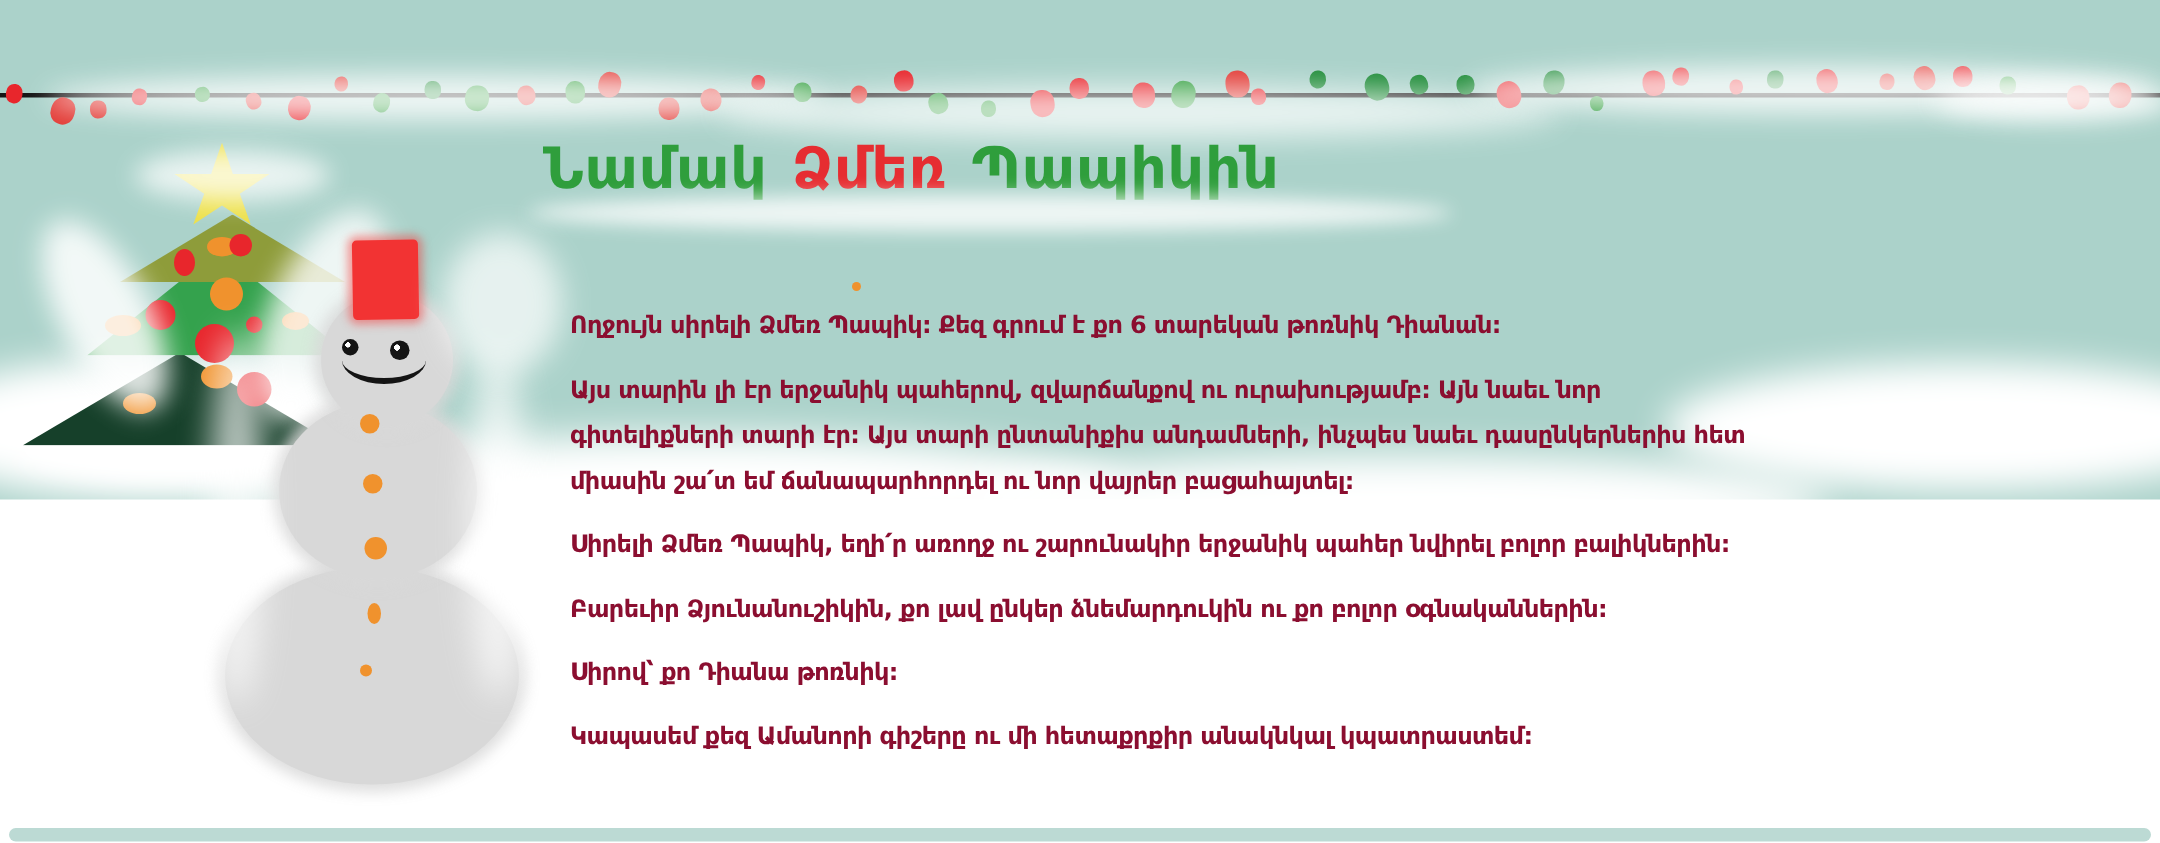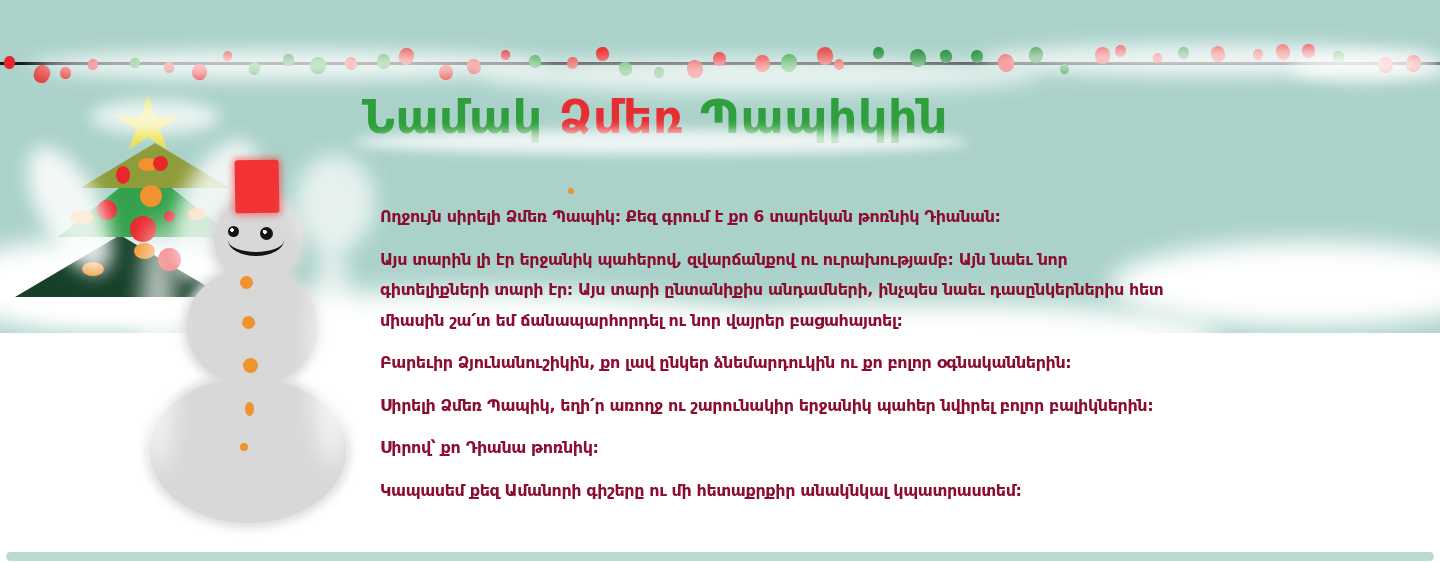--- a/index.html
+++ b/index.html
@@ -7,21 +7,21 @@
          font-family:"DejaVu Sans","Liberation Sans",sans-serif;
          background:var(--bg,#abd2ca);}
   .abs{position:absolute;}
   
   .cloud{position:absolute;background:var(--snow,#fff);border-radius:50%;}
   .ground{position:absolute;left:0;right:0;top:333px;bottom:0;background:var(--snow,#fff);}
   
   #garland-wire{position:absolute;left:0;top:62px;width:1440px;height:3px;background:var(--garland_wire,#151515);}
   .bulb{position:absolute;border-radius:46%;display:block;}
   
-  #title{position:absolute;left:362px;top:90px;font-size:46px;font-weight:bold;letter-spacing:.5px;white-space:nowrap;}
+  #title{position:absolute;left:362px;top:90px;font-size:38px;font-weight:bold;letter-spacing:.5px;white-space:nowrap;}
   #title .tw{display:inline-block;margin-right:16px;}
   
   #letter-body{position:absolute;left:380px;top:190px;width:800px;}
   #letter-body p{margin:12px 0 9px 0;font-size:16px;font-weight:bold;line-height:30.5px;letter-spacing:-0.4px;}
   
   .tier{position:absolute;clip-path:polygon(50% 0,100% 100%,0 100%);}
   .orn{position:absolute;border-radius:50%;}
   #star{position:absolute;left:105px;top:0;width:66px;height:60px;background:var(--star);
         clip-path:polygon(50% 0%,61% 35%,98% 35%,68% 57%,79% 91%,50% 70%,21% 91%,32% 57%,2% 35%,39% 35%);
         filter:blur(.6px);}
@@ -148,21 +148,21 @@
   <div id="title">
     
   <span class="tw" style="color: rgb(47, 158, 60);">Նամակ</span><span class="tw" style="color: rgb(230, 45, 49);">Ձմեռ</span><span class="tw" style="color: rgb(47, 158, 60);">Պապիկին</span></div>
   <div class="cloud" style="left:352px;top:130px;width:616px;height:24px;filter:blur(6px);opacity:.8;"></div>
   <div id="orange-dot"></div>
 
   <div id="letter-body">
 
   <p style="color: rgb(139, 14, 48);">Ողջույն սիրելի Ձմեռ Պապիկ: Քեզ գրում է քո 6 տարեկան թոռնիկ Դիանան:</p>
       <p style="color: rgb(139, 14, 48);">Այս տարին լի էր երջանիկ պահերով, զվարճանքով ու ուրախությամբ: Այն նաեւ նոր գիտելիքների տարի էր: Այս տարի ընտանիքիս անդամների, ինչպես նաեւ դասընկերներիս հետ միասին շա՛տ եմ ճանապարհորդել ու նոր վայրեր բացահայտել:</p>
+      <p style="color: rgb(139, 14, 48);">Սիրելի Ձմեռ Պապիկ, եղի՛ր առողջ  ու շարունակիր երջանիկ պահեր նվիրել բոլոր բալիկներին:</p>
       <p style="color: rgb(139, 14, 48);">Բարեւիր Ձյունանուշիկին, քո լավ ընկեր ձնեմարդուկին ու քո բոլոր օգնականներին:</p>
-      <p style="color: rgb(139, 14, 48);">Սիրելի Ձմեռ Պապիկ, եղի՛ր առողջ  ու շարունակիր երջանիկ պահեր նվիրել բոլոր բալիկներին:</p>
       <p style="color: rgb(139, 14, 48);">Սիրով՝ քո Դիանա թոռնիկ:</p>
       <p style="color: rgb(139, 14, 48);">Կապասեմ քեզ Ամանորի գիշերը ու մի հետաքրքիր անակնկալ կպատրաստեմ:</p>
     </div>
 
   <div id="bottom-bar"></div>
 
 </div>
 
 </body></html>

